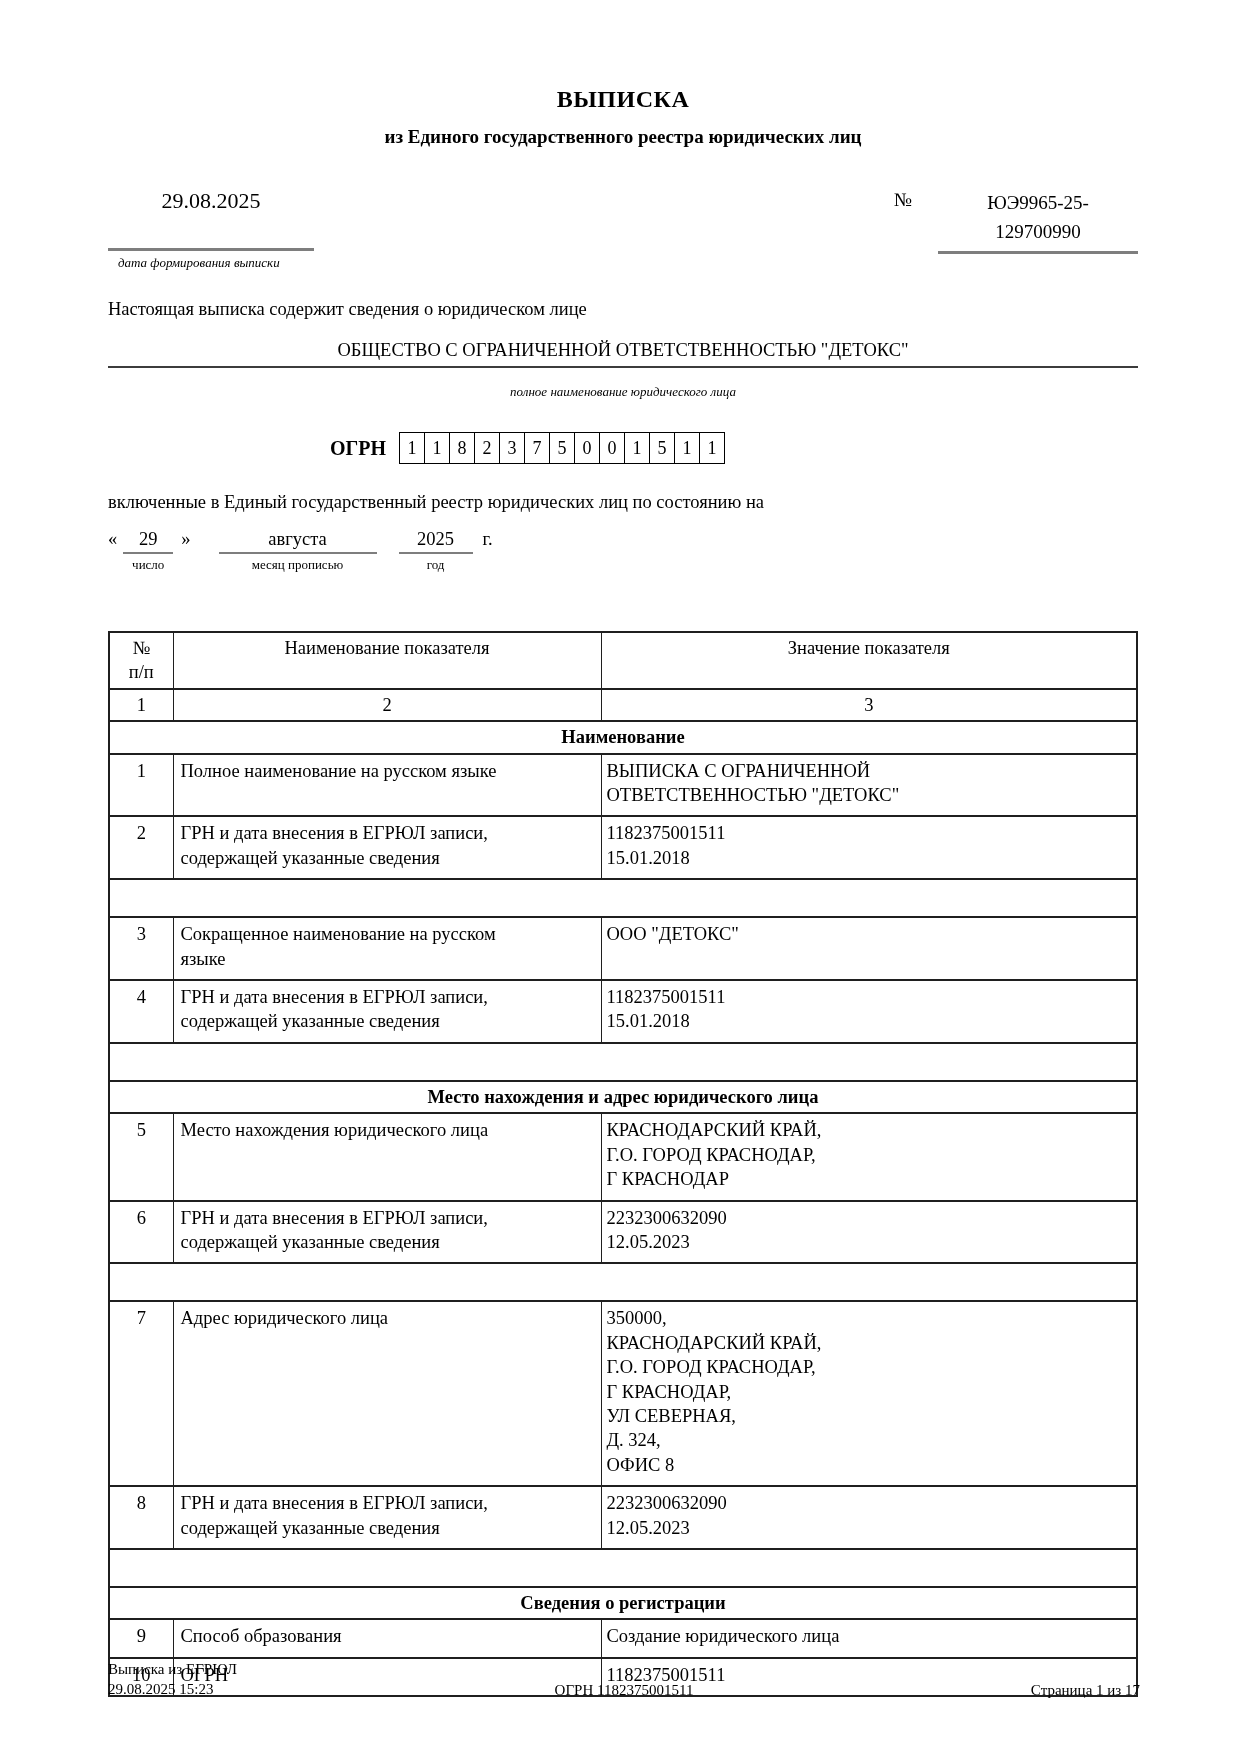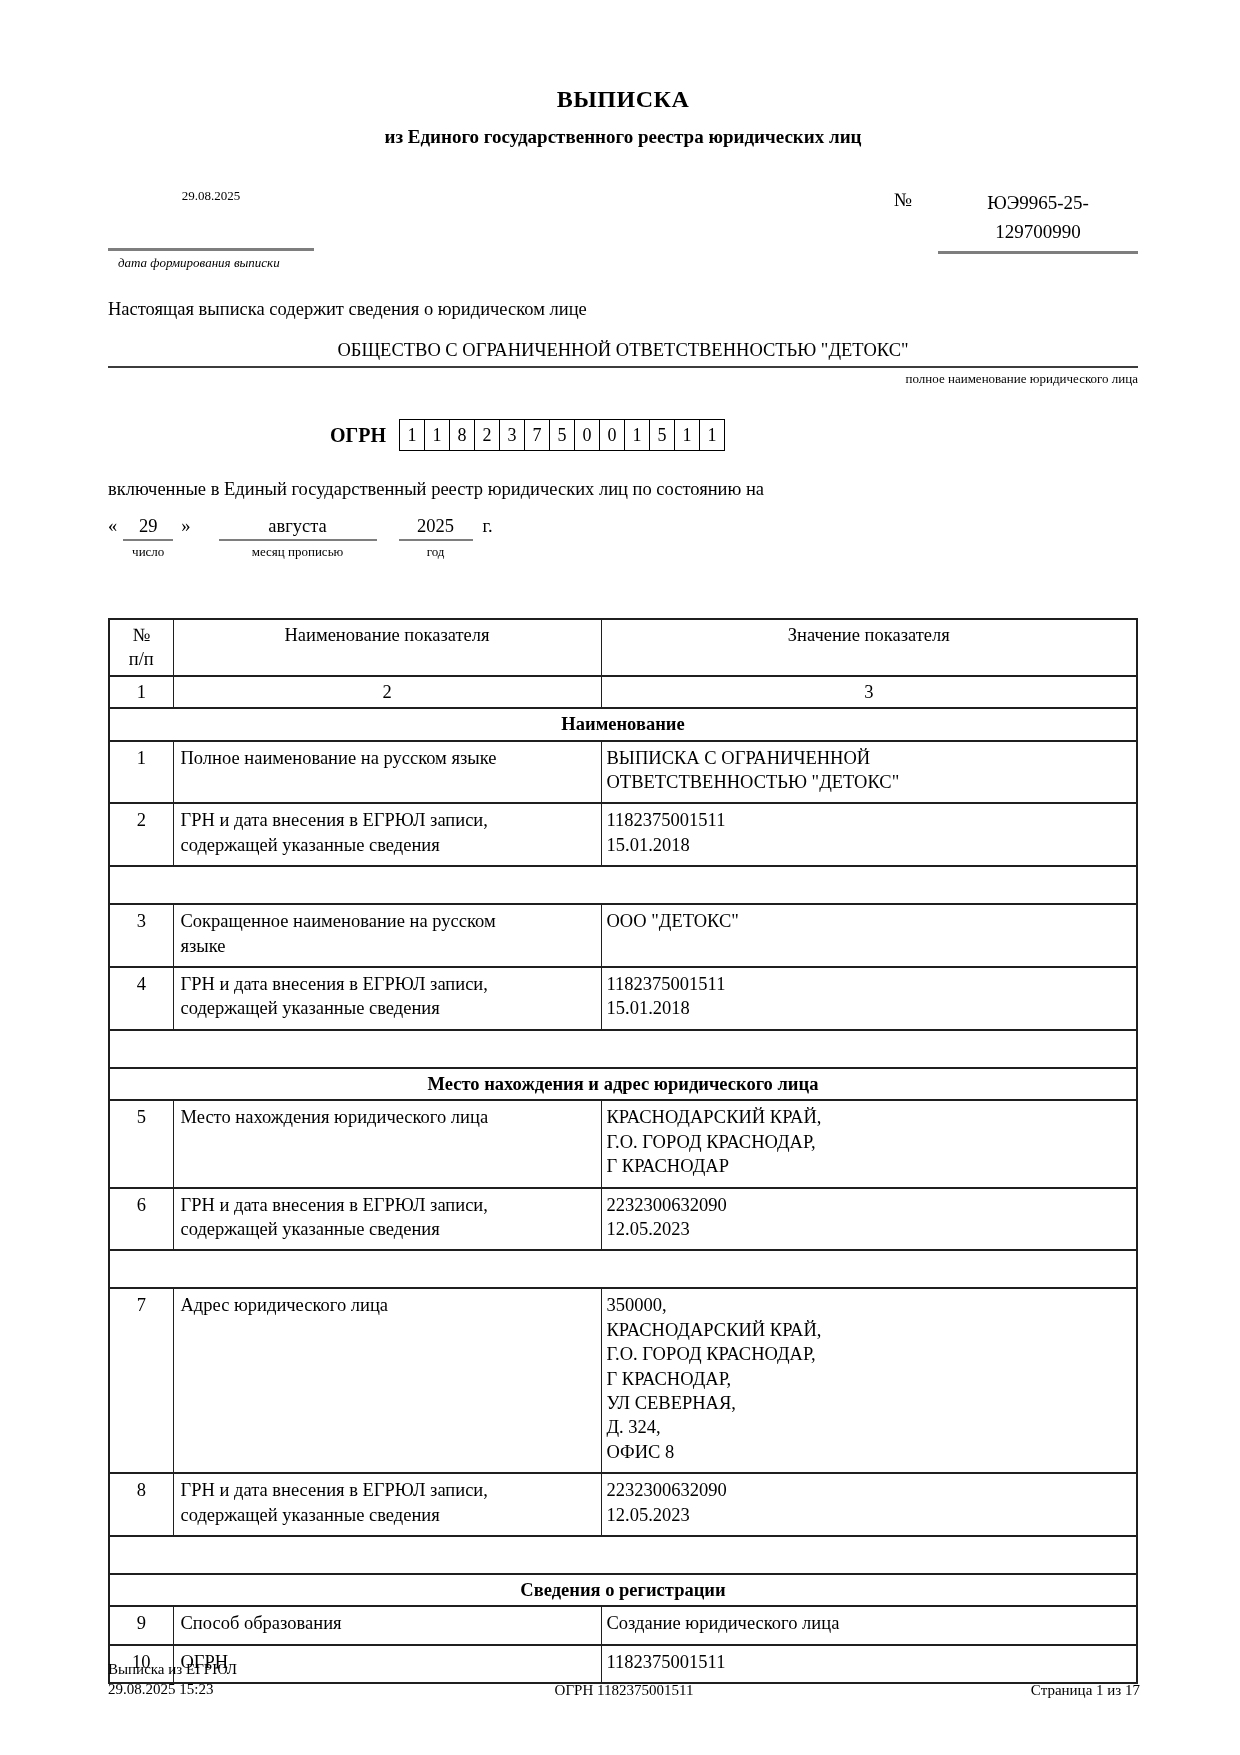--- a/index.html
+++ b/index.html
@@ -39,21 +39,21 @@
 
   .id-row {
     margin-top: 40px;
     display: flex;
     justify-content: space-between;
     align-items: flex-start;
   }
   .fill-left { width: 206px; }
   .fill-left .val {
     text-align: center;
-    font-size: 13px;
+    font-size: 22px;
     height: 60px;
   }
   .fill-left .rule { border-bottom: 3px solid #7e7e7e; }
   .fill-left .sub {
     font-size: 13px;
     margin-top: 4px;
     padding-left: 10px;
     font-style: italic;
   }
   .fill-right { display: flex; align-items: flex-start; }
@@ -73,23 +73,24 @@
   }
 
   .company-block { margin-top: 20px; }
   .company-block .val {
     text-align: center;
     font-size: 18.5px;
     padding-bottom: 5px;
     border-bottom: 2px solid #3c3c3c;
   }
   .company-block .sub {
-    text-align: right;
+    text-align: center;
     font-size: 13px;
-    margin-top: 3px;
+    margin-top: 16px;
+    font-style: italic;
   }
 
   .ogrn-row {
     margin-top: 32px;
     margin-left: 222px;
     display: flex;
     align-items: center;
   }
   .ogrn-label {
     font-weight: bold;

